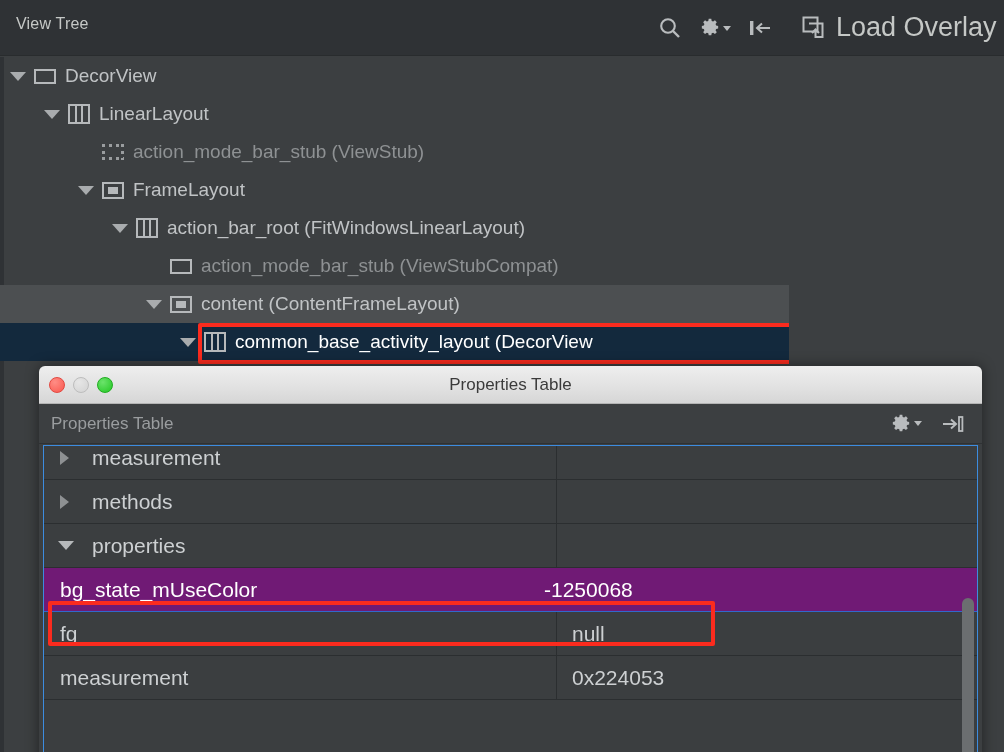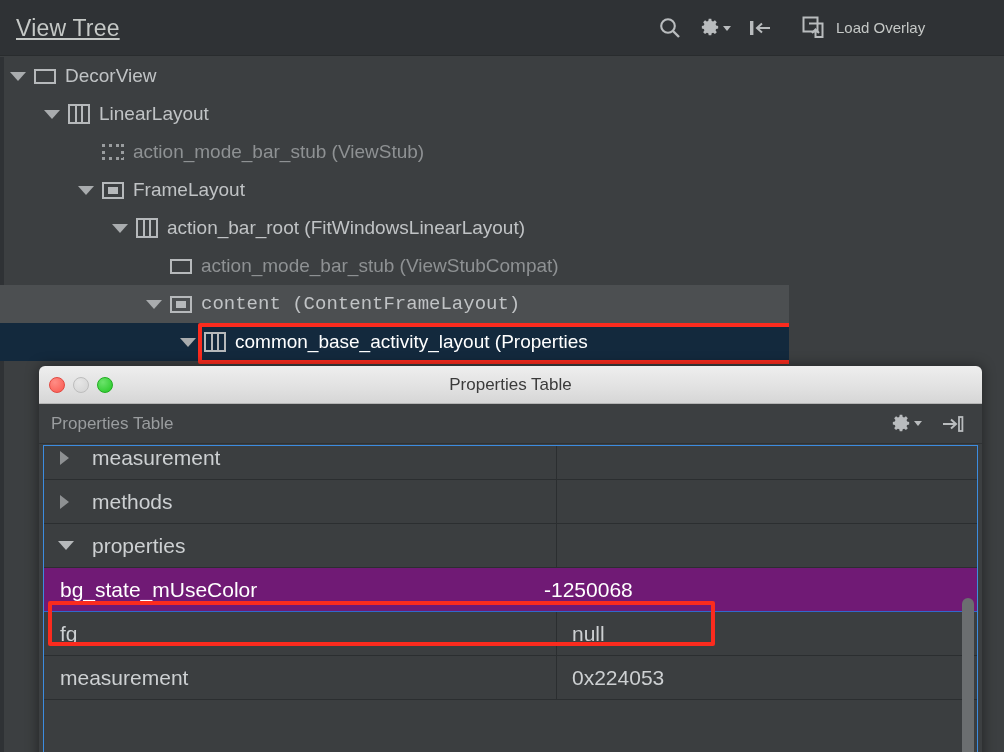--- a/index.html
+++ b/index.html
@@ -16,21 +16,21 @@
     position: absolute; left: 0; top: 0; width: 789px; height: 752px;
     background: #3c3f41;
   }
   .vt-header {
     position: relative; height: 56px; width: 789px;
     background: #2f3235;
     border-bottom: 1px solid #292c2e;
   }
   .vt-title {
     position: absolute; left: 16px; top: 15px;
-    font-size: 23px; color: #c5c8c6; letter-spacing: .2px; text-decoration: underline;
+    font-size: 16px; color: #c5c8c6; letter-spacing: .2px;
   }
   .vt-tools {
     position: absolute; right: 14px; top: 0; height: 56px;
     display: flex; align-items: center; gap: 14px;
   }
   .icbtn {
     width: 30px; height: 30px; display: flex; align-items: center; justify-content: center;
     cursor: default;
   }
   .gearwrap { display: flex; align-items: center; gap: 2px; }
@@ -39,21 +39,21 @@
     border-top: 5px solid #b9bcbe;
   }
 
   .vt-body { position: absolute; left: 0; top: 57px; width: 789px; bottom: 0; overflow: hidden; }
   .vt-edge { position: absolute; left: 0; top: 0; width: 4px; bottom: 0; background: #2f3235; }
 
   .trow {
     position: relative; height: 38px; display: flex; align-items: center;
     font-size: 19px; color: #c0c3c5; white-space: nowrap;
   }
-  .trow.hover { background: #4c4f51; font-family: Liberation Mono, monospace; }
+  .trow.hover { background: #4c4f51; }
   .trow.selected { background: #13293d; color: #ffffff; }
   .trow .tw { display: inline-flex; align-items: center; }
 
   .tri {
     width: 0; height: 0; border-left: 8px solid transparent; border-right: 8px solid transparent;
     border-top: 9px solid #a9acae; margin-right: 8px; flex: 0 0 auto;
   }
   .tri-hide { visibility: hidden; }
 
   
@@ -89,21 +89,21 @@
   .redbox { position: absolute; border: 4px solid #fb2b1e; border-radius: 2px; pointer-events: none; }
 
   
   .lo-panel {
     position: absolute; left: 789px; top: 0; width: 215px; height: 752px; background: #3c3f41;
   }
   .lo-header {
     height: 56px; background: #2f3235; display: flex; align-items: center; padding-left: 12px; gap: 9px;
     border-bottom: 1px solid #292c2e;
   }
-  .lo-label { font-size: 15px; color: #c5c8c6; }
+  .lo-label { font-size: 27px; color: #c5c8c6; }
 
   
   .pt-window {
     position: absolute; left: 39px; top: 366px; width: 943px; height: 484px;
     background: #3c3f41;
     box-shadow: 0 0 14px rgba(0,0,0,.45);
     border-radius: 6px 6px 0 0;
     overflow: hidden;
   }
   .pt-titlebar {
@@ -243,21 +243,21 @@
             <span class="tw" style="margin-left:146px">
               <span class="tri"></span>
               <span class="ic ic-frame"></span>
               <span class="">content (ContentFrameLayout)</span>
             </span>
           </div>
           <div class="trow selected">
             <span class="tw" style="margin-left:180px">
               <span class="tri"></span>
               <span class="ic ic-linear"></span>
-              <span class="">common_base_activity_layout (Properties</span>
+              <span class="">common_base_activity_layout (DecorView</span>
             </span>
           </div>
           <div class="trow">
             <span class="tw" style="margin-left:214px">
               <span class="tri"></span>
               <span class="ic ic-frame"></span>
               <span class="">common_base_activity_toolbar (Toolb</span>
             </span>
           </div>
         </div>

